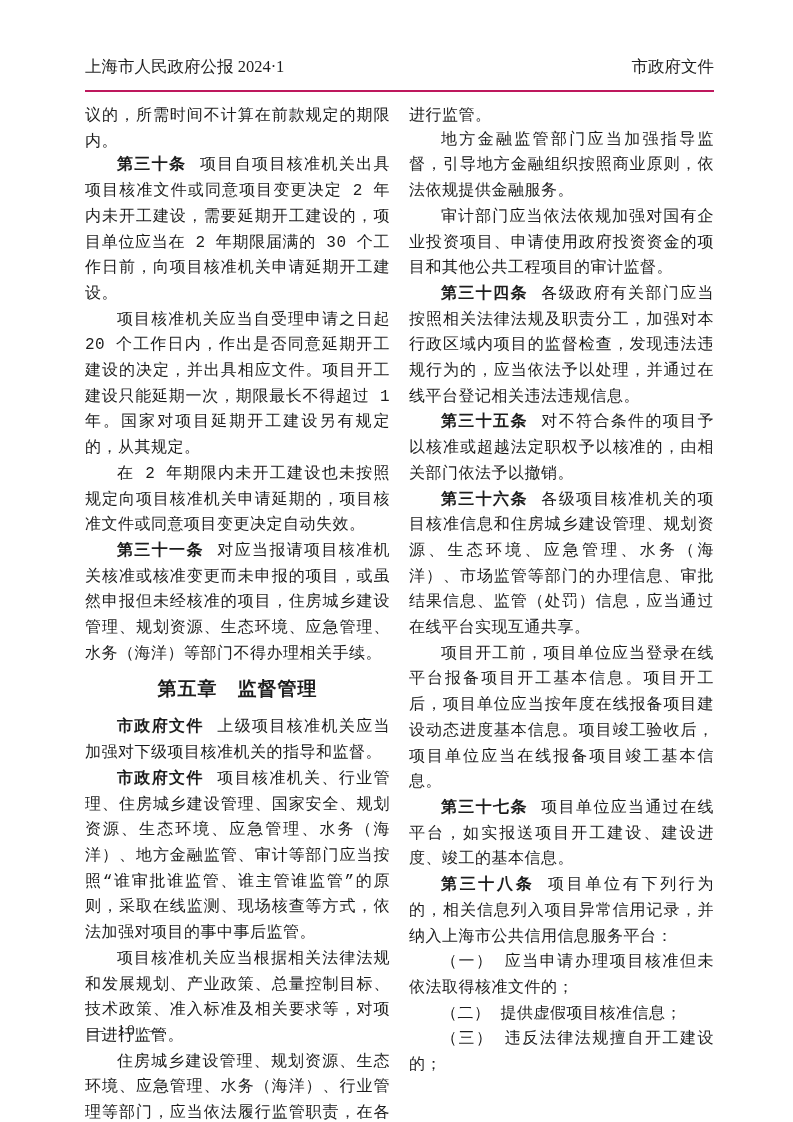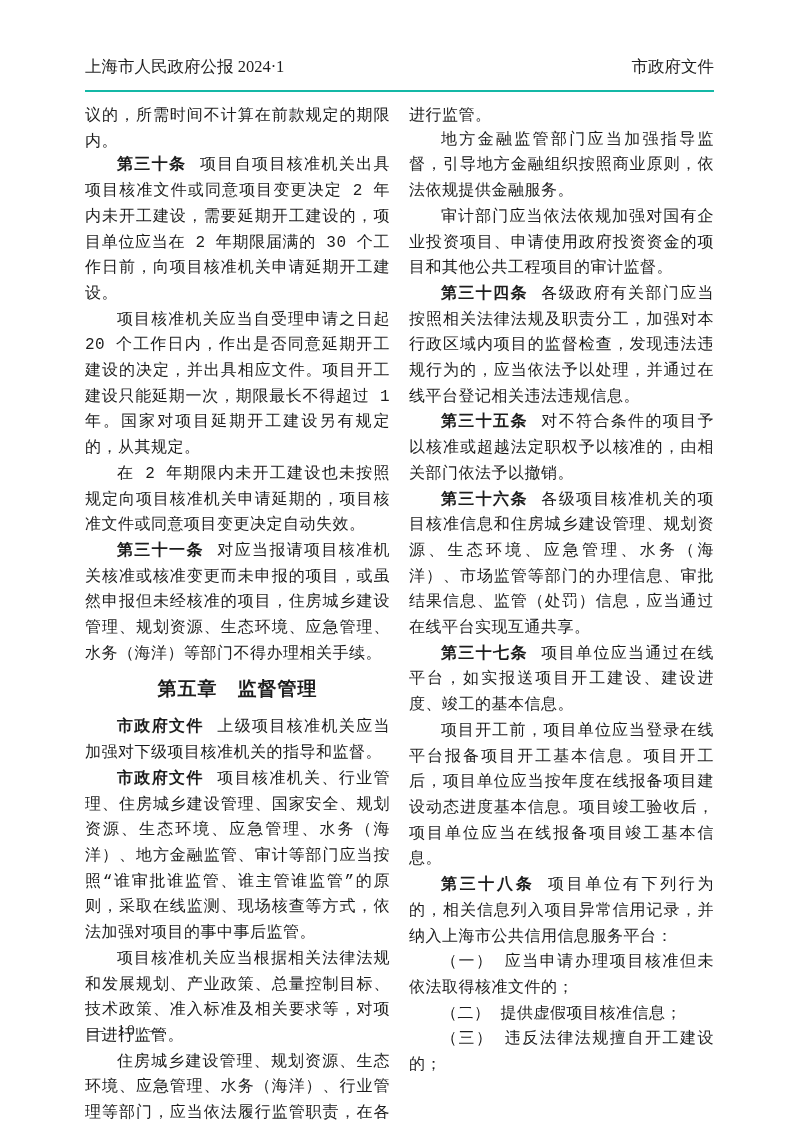--- a/index.html
+++ b/index.html
@@ -16,21 +16,21 @@
     left: 85px; top: 0;
     width: 629px;
   }
   .gazette-header {
     padding-top: 56px;
     padding-bottom: 12px;
     display: flex;
     justify-content: space-between;
     align-items: flex-end;
     font-size: 16.5px;
-    border-bottom: 2px solid #14b8a6;
+    border-bottom: 2px solid #be185d;
   }
   .columns {
     margin-top: 10px;
     display: flex;
     gap: 19px;
   }
   .col { flex: 1 1 0; min-width: 0; }
   p.para {
     font-size: 16px;
     line-height: 25.7px;
@@ -81,22 +81,22 @@
       <p class="para indent"><span>住房城乡建设管理、规划资源、生态环境、应急管理、水务（海洋）、行业管理等部门，应当依法履行监管职责，在各自职责范围内对项目</span></p>
     </div>
 
     <div class="col">
       <p class="para"><span>进行监管。</span></p>
       <p class="para indent"><span>地方金融监管部门应当加强指导监督，引导地方金融组织按照商业原则，依法依规提供金融服务。</span></p>
       <p class="para indent"><span>审计部门应当依法依规加强对国有企业投资项目、申请使用政府投资资金的项目和其他公共工程项目的审计监督。</span></p>
       <p class="para indent"><span class="lead">第三十四条</span><span>各级政府有关部门应当按照相关法律法规及职责分工，加强对本行政区域内项目的监督检查，发现违法违规行为的，应当依法予以处理，并通过在线平台登记相关违法违规信息。</span></p>
       <p class="para indent"><span class="lead">第三十五条</span><span>对不符合条件的项目予以核准或超越法定职权予以核准的，由相关部门依法予以撤销。</span></p>
       <p class="para indent"><span class="lead">第三十六条</span><span>各级项目核准机关的项目核准信息和住房城乡建设管理、规划资源、生态环境、应急管理、水务（海洋）、市场监管等部门的办理信息、审批结果信息、监管（处罚）信息，应当通过在线平台实现互通共享。</span></p>
+      <p class="para indent"><span>项目开工前，项目单位应当登录在线平台报备项目开工基本信息。项目开工后，项目单位应当按年度在线报备项目建设动态进度基本信息。项目竣工验收后，项目单位应当在线报备项目竣工基本信息。</span></p>
       <p class="para indent"><span class="lead">第三十七条</span><span>项目单位应当通过在线平台，如实报送项目开工建设、建设进度、竣工的基本信息。</span></p>
-      <p class="para indent"><span>项目开工前，项目单位应当登录在线平台报备项目开工基本信息。项目开工后，项目单位应当按年度在线报备项目建设动态进度基本信息。项目竣工验收后，项目单位应当在线报备项目竣工基本信息。</span></p>
       <p class="para indent"><span class="lead">第三十八条</span><span>项目单位有下列行为的，相关信息列入项目异常信用记录，并纳入上海市公共信用信息服务平台：</span></p>
       <p class="para indent"><span>（一） 应当申请办理项目核准但未依法取得核准文件的；</span></p>
       <p class="para indent"><span>（二） 提供虚假项目核准信息；</span></p>
       <p class="para indent"><span>（三） 违反法律法规擅自开工建设的；</span></p>
     </div>
 
   </div>
 </div>
 
 <div class="page-number">—  10  —</div>

